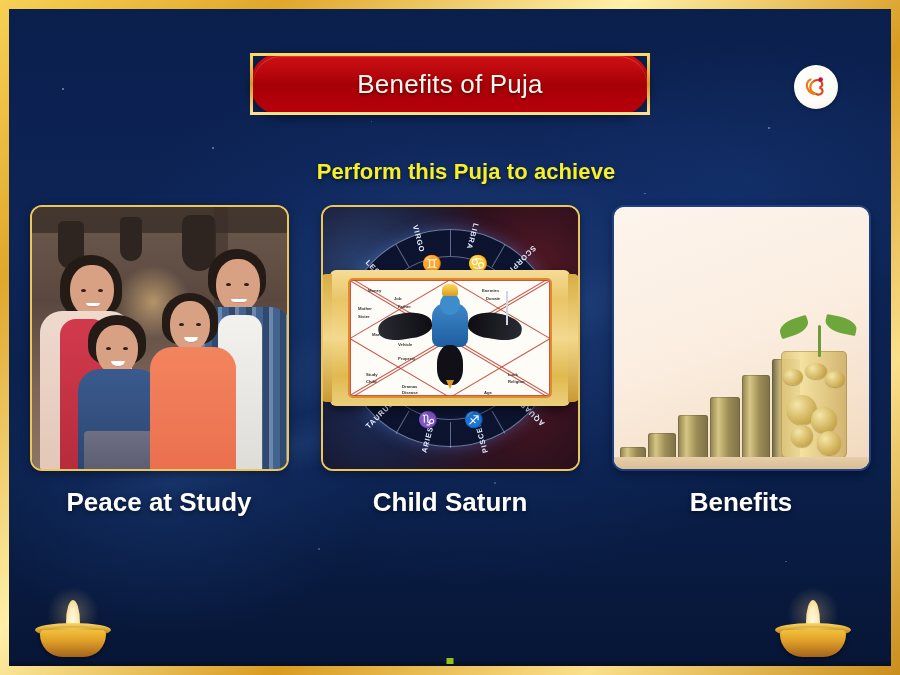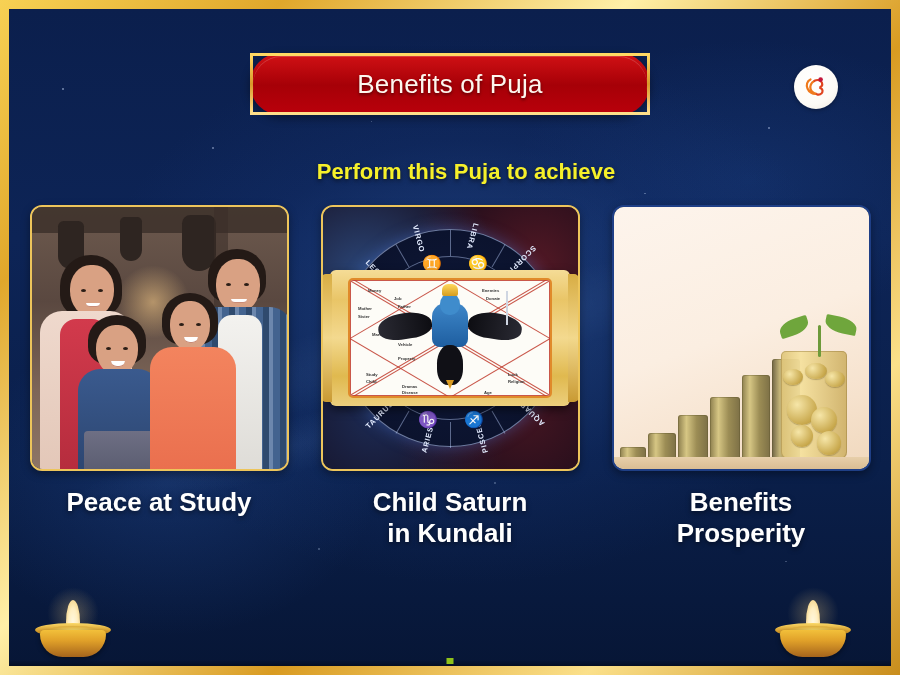--- a/index.html
+++ b/index.html
@@ -366,21 +366,20 @@
                 <i class="crown"></i>
                 <i class="crow"></i>
                 <i class="beak"></i>
               </div>
             </div>
           </div>
         </div>
       </div>
       <div class="caption">
         <div>Child Saturn</div>
-        <div>in Kundali</div>
       </div>
     </div>
 
     <div class="card">
       <div class="thumb blue-edge">
         <div class="coins">
           <i class="stack" style="left:6px;width:26px;height:12px"></i>
           <i class="stack" style="left:34px;width:28px;height:26px"></i>
           <i class="stack" style="left:64px;width:30px;height:44px"></i>
           <i class="stack" style="left:96px;width:30px;height:62px"></i>
@@ -396,21 +395,20 @@
             <i class="jarcoin" style="left:44px;top:20px;width:20px;height:16px"></i>
           </div>
           <i class="stem" style="right:48px;bottom:112px;width:3px;height:32px"></i>
           <i class="leaf" style="right:60px;bottom:134px;width:30px;height:16px;transform:rotate(-18deg)"></i>
           <i class="leaf" style="right:12px;bottom:136px;width:32px;height:16px;transform:rotate(12deg) scaleX(-1)"></i>
           <i class="ground"></i>
         </div>
       </div>
       <div class="caption">
         <div>Benefits</div>
-        <div>Prosperity</div>
       </div>
     </div>
   </div>
 
   <div class="diya left">
     <i class="halo"></i>
         <i class="flame"></i>
         <i class="wick"></i>
     <i class="rim"></i>
         <i class="pool"></i>

